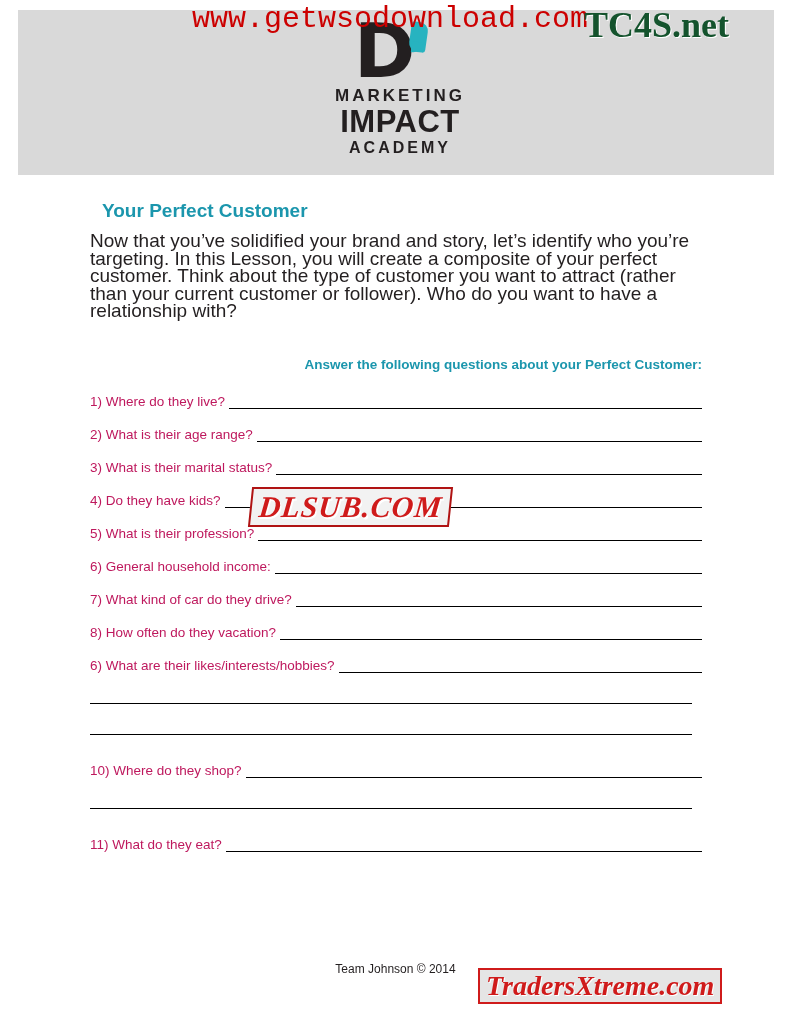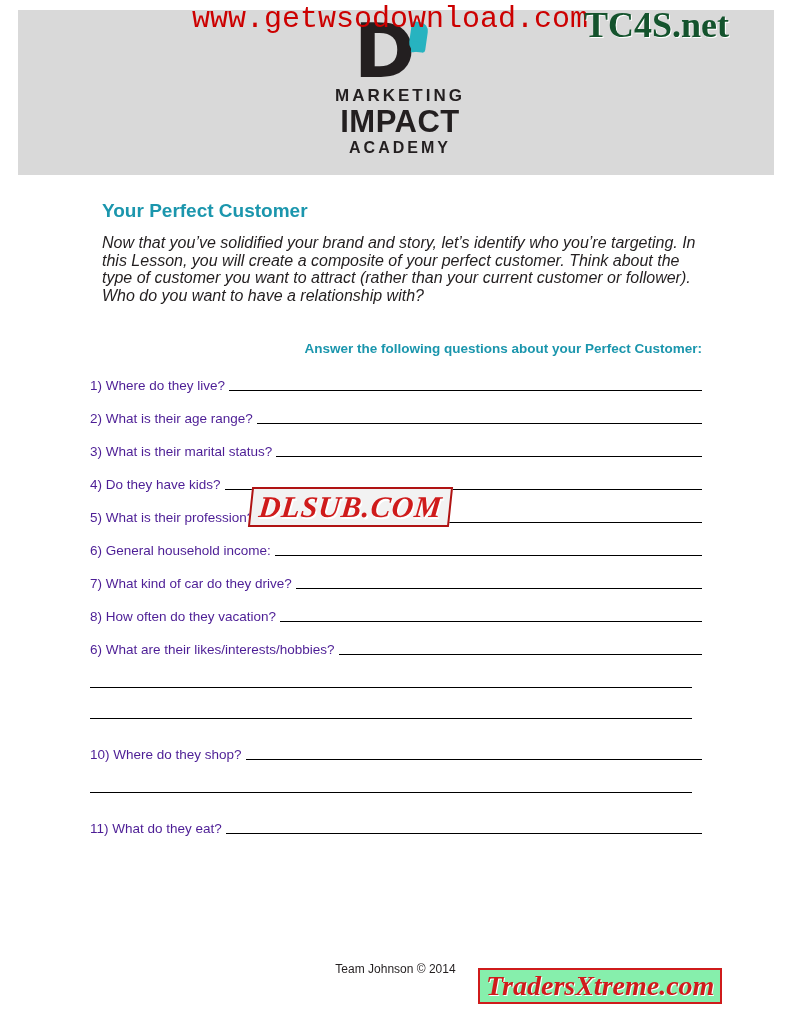--- a/index.html
+++ b/index.html
@@ -112,43 +112,42 @@
     top: 200px;
     width: 612px;
   }
   .doc-title {
     color: #1b96ad;
     font-size: 19px;
     font-weight: bold;
     margin: 0 0 10px 12px;
   }
   .intro {
-    font-size: 16px;
+    font-size: 19px;
     color: #231f20;
     line-height: 17.5px;
-    margin: 12px;
+    margin: 0;
     width: 602px;
-    font-style: italic;
   }
   .instruction {
     color: #1b96ad;
     font-size: 13.5px;
     font-weight: bold;
     margin: 37px 0 0 0;
     text-align: right;
   }
 
   .q-list {
     margin-top: 22px;
   }
   .q-row {
     display: flex;
-    align-items: flex-start;
+    align-items: flex-end;
     font-size: 13.5px;
-    color: #4c1d95;
+    color: #be185d;
     margin-bottom: 18px;
     white-space: nowrap;
   }
   .q-text {
     flex: 0 0 auto;
     padding-right: 4px;
   }
   .q-rule {
     flex: 1 1 auto;
     border-bottom: 1.6px solid #000;
@@ -210,21 +209,21 @@
     transform: skewX(-6deg);
   }
   .wm-txtreme {
     left: 478px;
     top: 968px;
     font-family: "Liberation Serif", serif;
     font-size: 28px;
     font-weight: bold;
     font-style: italic;
     color: #cf1b1b;
-    background: #86efac;
+    background: #e5e5e5;
     border: 2px solid #cf1b1b;
     padding: 0 6px;
     text-shadow: 1px 1px 0 #ffffff;
   }
 </style>
 </head>
 <body>
 
 <div class="page">
 

